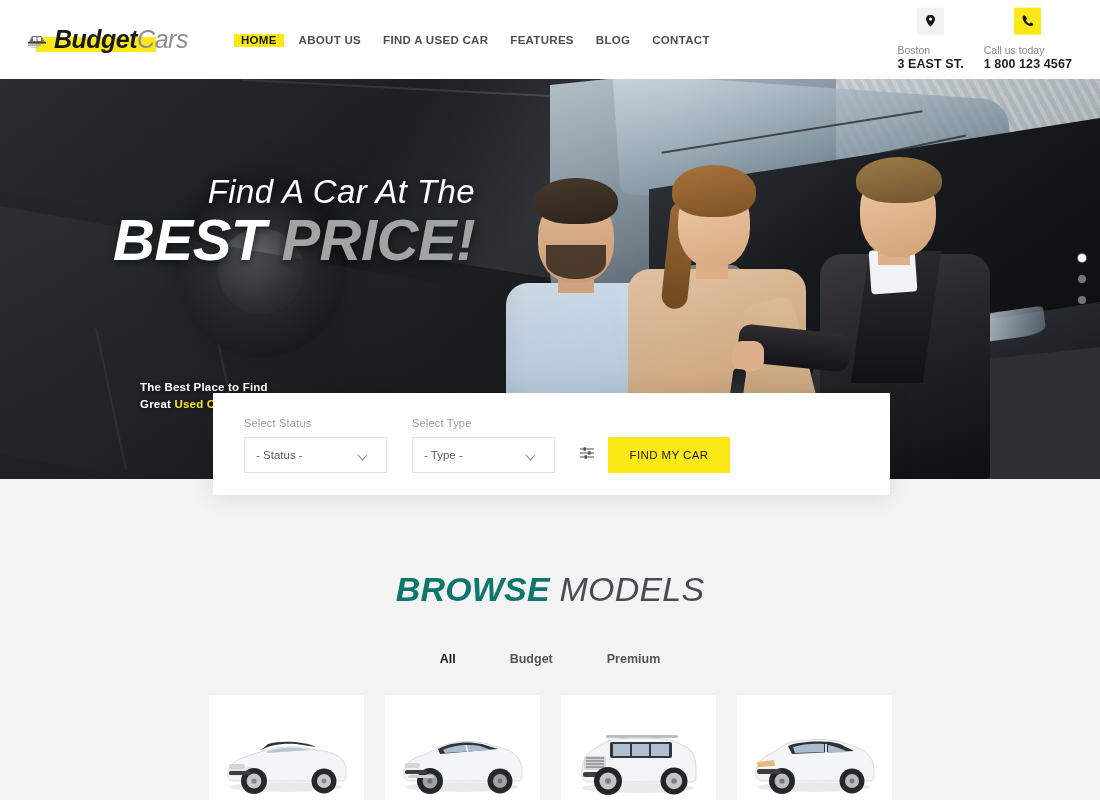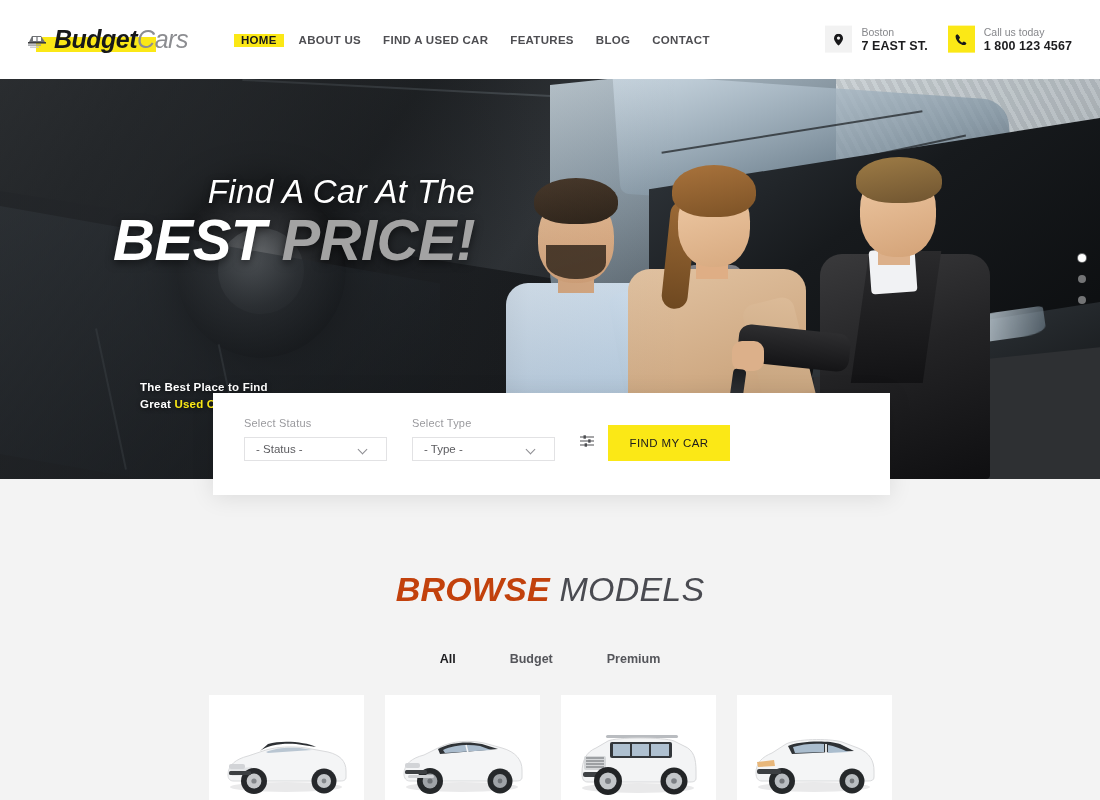--- a/index.html
+++ b/index.html
@@ -55,21 +55,21 @@
   }
 
   .header-contacts {
     position: absolute;
     right: 28px; top: 50%;
     transform: translateY(-50%);
     display: flex;
     align-items: center;
     gap: 20px;
   }
-  .contact-block { display: flex; align-items: center; gap: 9px; }
+  .contact-block { display: flex; align-items: center; gap: 9px; flex-direction: column; }
   .contact-badge {
     width: 27px; height: 27px;
     display: flex; align-items: center; justify-content: center;
     flex: 0 0 auto;
   }
   .badge-grey { background: #f2f2f2; }
   .badge-yellow { background: #fbe816; }
   .contact-lines { line-height: 1.25; }
   .contact-top { font-size: 10.5px; color: #86878b; font-weight: 400; }
   .contact-bottom { font-size: 12.5px; color: #1d1d1f; font-weight: 700; letter-spacing: 0.1px; }
@@ -273,21 +273,21 @@
     width: 677px; height: 102px;
     background: #ffffff;
     z-index: 20;
     box-shadow: 0 2px 22px rgba(0,0,0,.10);
     padding: 24px 28px 0 31px;
   }
   .search-row { display: flex; align-items: flex-end; gap: 0; }
   .field { margin-right: 25px; }
   .field-label { font-size: 11px; color: #9a9a9e; margin-bottom: 8px; font-weight: 400; letter-spacing: .2px; }
   .select-box {
-    width: 143px; height: 24px;
+    width: 143px; height: 36px;
     border: 1px solid #e2e2e4;
     background: #fff;
     display: flex; align-items: center; justify-content: space-between;
     padding: 0 18px 0 11px;
     cursor: pointer;
   }
   .select-value { font-size: 11.5px; color: #5c5c60; font-weight: 400; }
   .chev { width: 9px; height: 9px; position: relative; }
   .chev::after {
     content: ""; position: absolute; left: 0; top: 1px;
@@ -312,21 +312,21 @@
   
   .browse { position: absolute; left: 0; right: 0; top: 496px; bottom: 0; background: #f3f3f3; }
   .section-title {
     text-align: center;
     margin-top: 76px;
     font-size: 34px;
     font-style: italic;
     letter-spacing: .2px;
     line-height: 1;
   }
-  .st-bold { font-weight: 700; color: #c2410c; }
+  .st-bold { font-weight: 700; color: #0f766e; }
   .st-light { font-weight: 400; color: #4a4b51; }
 
   .filter-tabs { display: flex; justify-content: center; gap: 36px; margin-top: 42px; }
   .filter-tab {
     font-size: 12.5px; font-weight: 700; color: #54555a;
     padding: 4px 9px; position: relative; cursor: pointer;
   }
   .filter-tab.active { color: #1c1c1f; }
   .filter-tab.active::before {
     content: ""; position: absolute; left: 0; right: 0; top: 4px; bottom: 3px;
@@ -376,21 +376,21 @@
   <div class="header-contacts">
     <div class="contact-block">
       <div class="contact-badge badge-grey">
         <svg width="9" height="12" viewBox="0 0 9 12">
           <path d="M4.5 0C2 0 0 2 0 4.5C0 7.6 4.5 12 4.5 12S9 7.6 9 4.5C9 2 7 0 4.5 0Z" fill="#18181a"></path>
           <circle cx="4.5" cy="4.4" r="1.6" fill="#f2f2f2"></circle>
         </svg>
       </div>
       <div class="contact-lines">
         <div class="contact-top">Boston</div>
-        <div class="contact-bottom">7 EAST ST.</div>
+        <div class="contact-bottom">3 EAST ST.</div>
       </div>
     </div>
     <div class="contact-block">
       <div class="contact-badge badge-yellow">
         <svg width="12" height="12" viewBox="0 0 12 12">
           <path d="M2.4 0.6C1.6 0.6 0.6 1.6 0.6 2.8c0 4.2 4.4 8.6 8.6 8.6 1.2 0 2.2-1 2.2-1.8 0-.4-2.2-1.8-2.6-1.8-.5 0-1 1.1-1.5 1.1-.8 0-3.4-2.6-3.4-3.4 0-.5 1.1-1 1.1-1.5 0-.4-1.4-2.6-1.8-2.6z" fill="#18181a"></path>
         </svg>
       </div>
       <div class="contact-lines">
         <div class="contact-top">Call us today</div>

